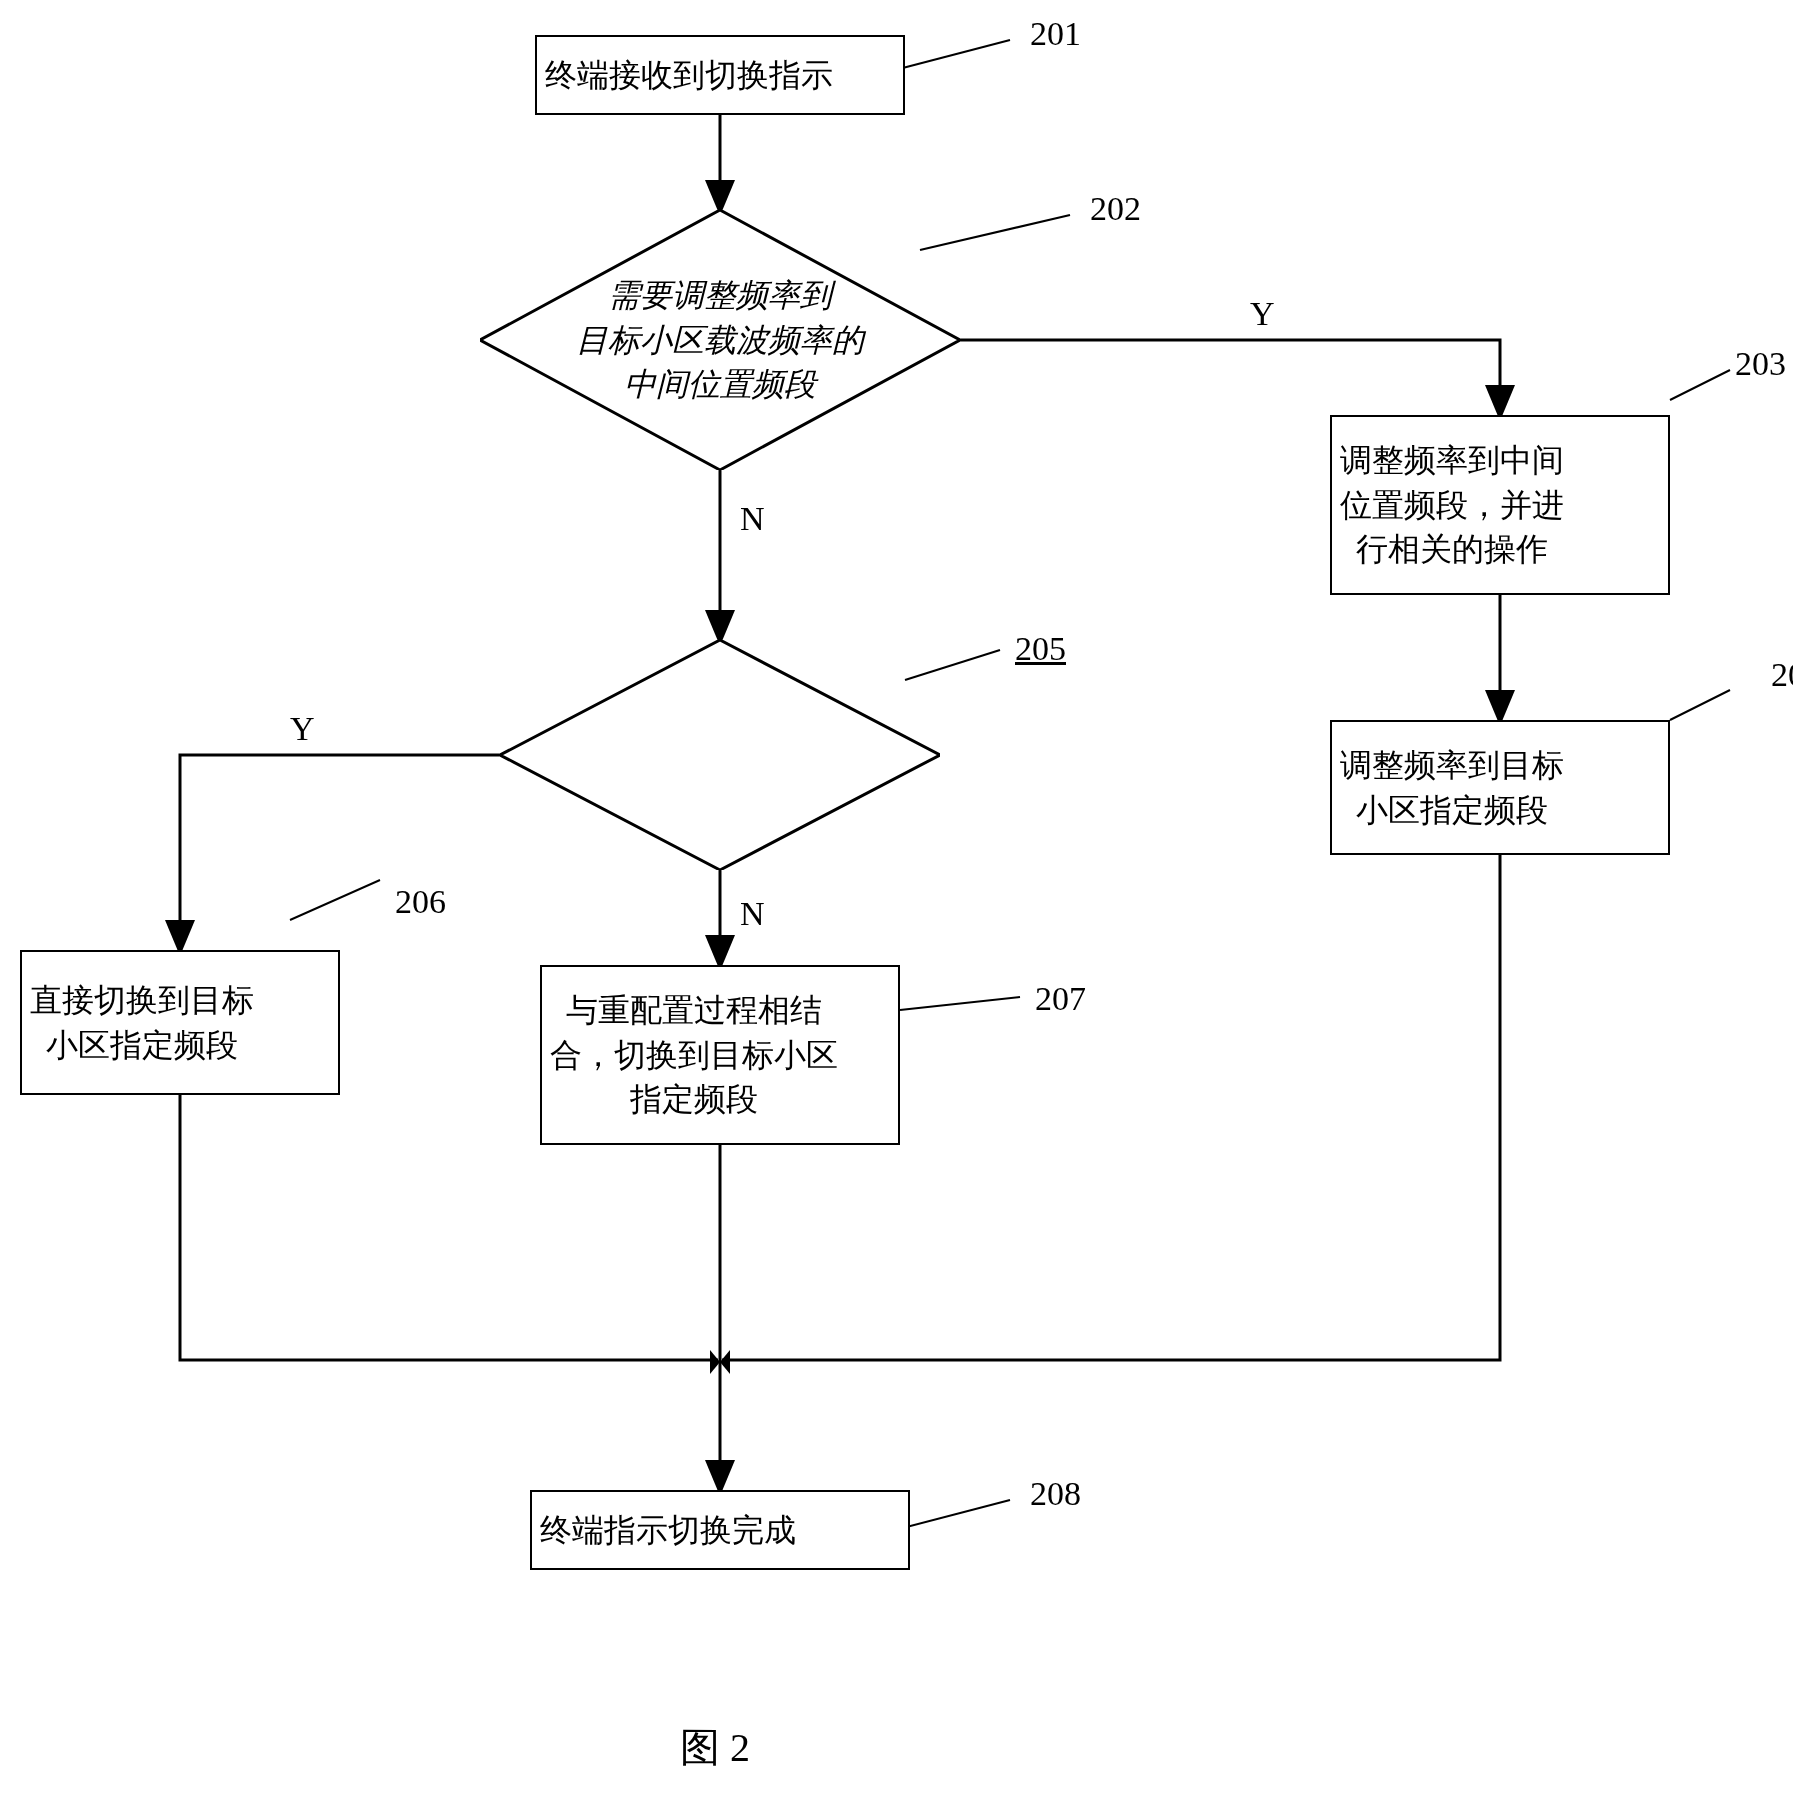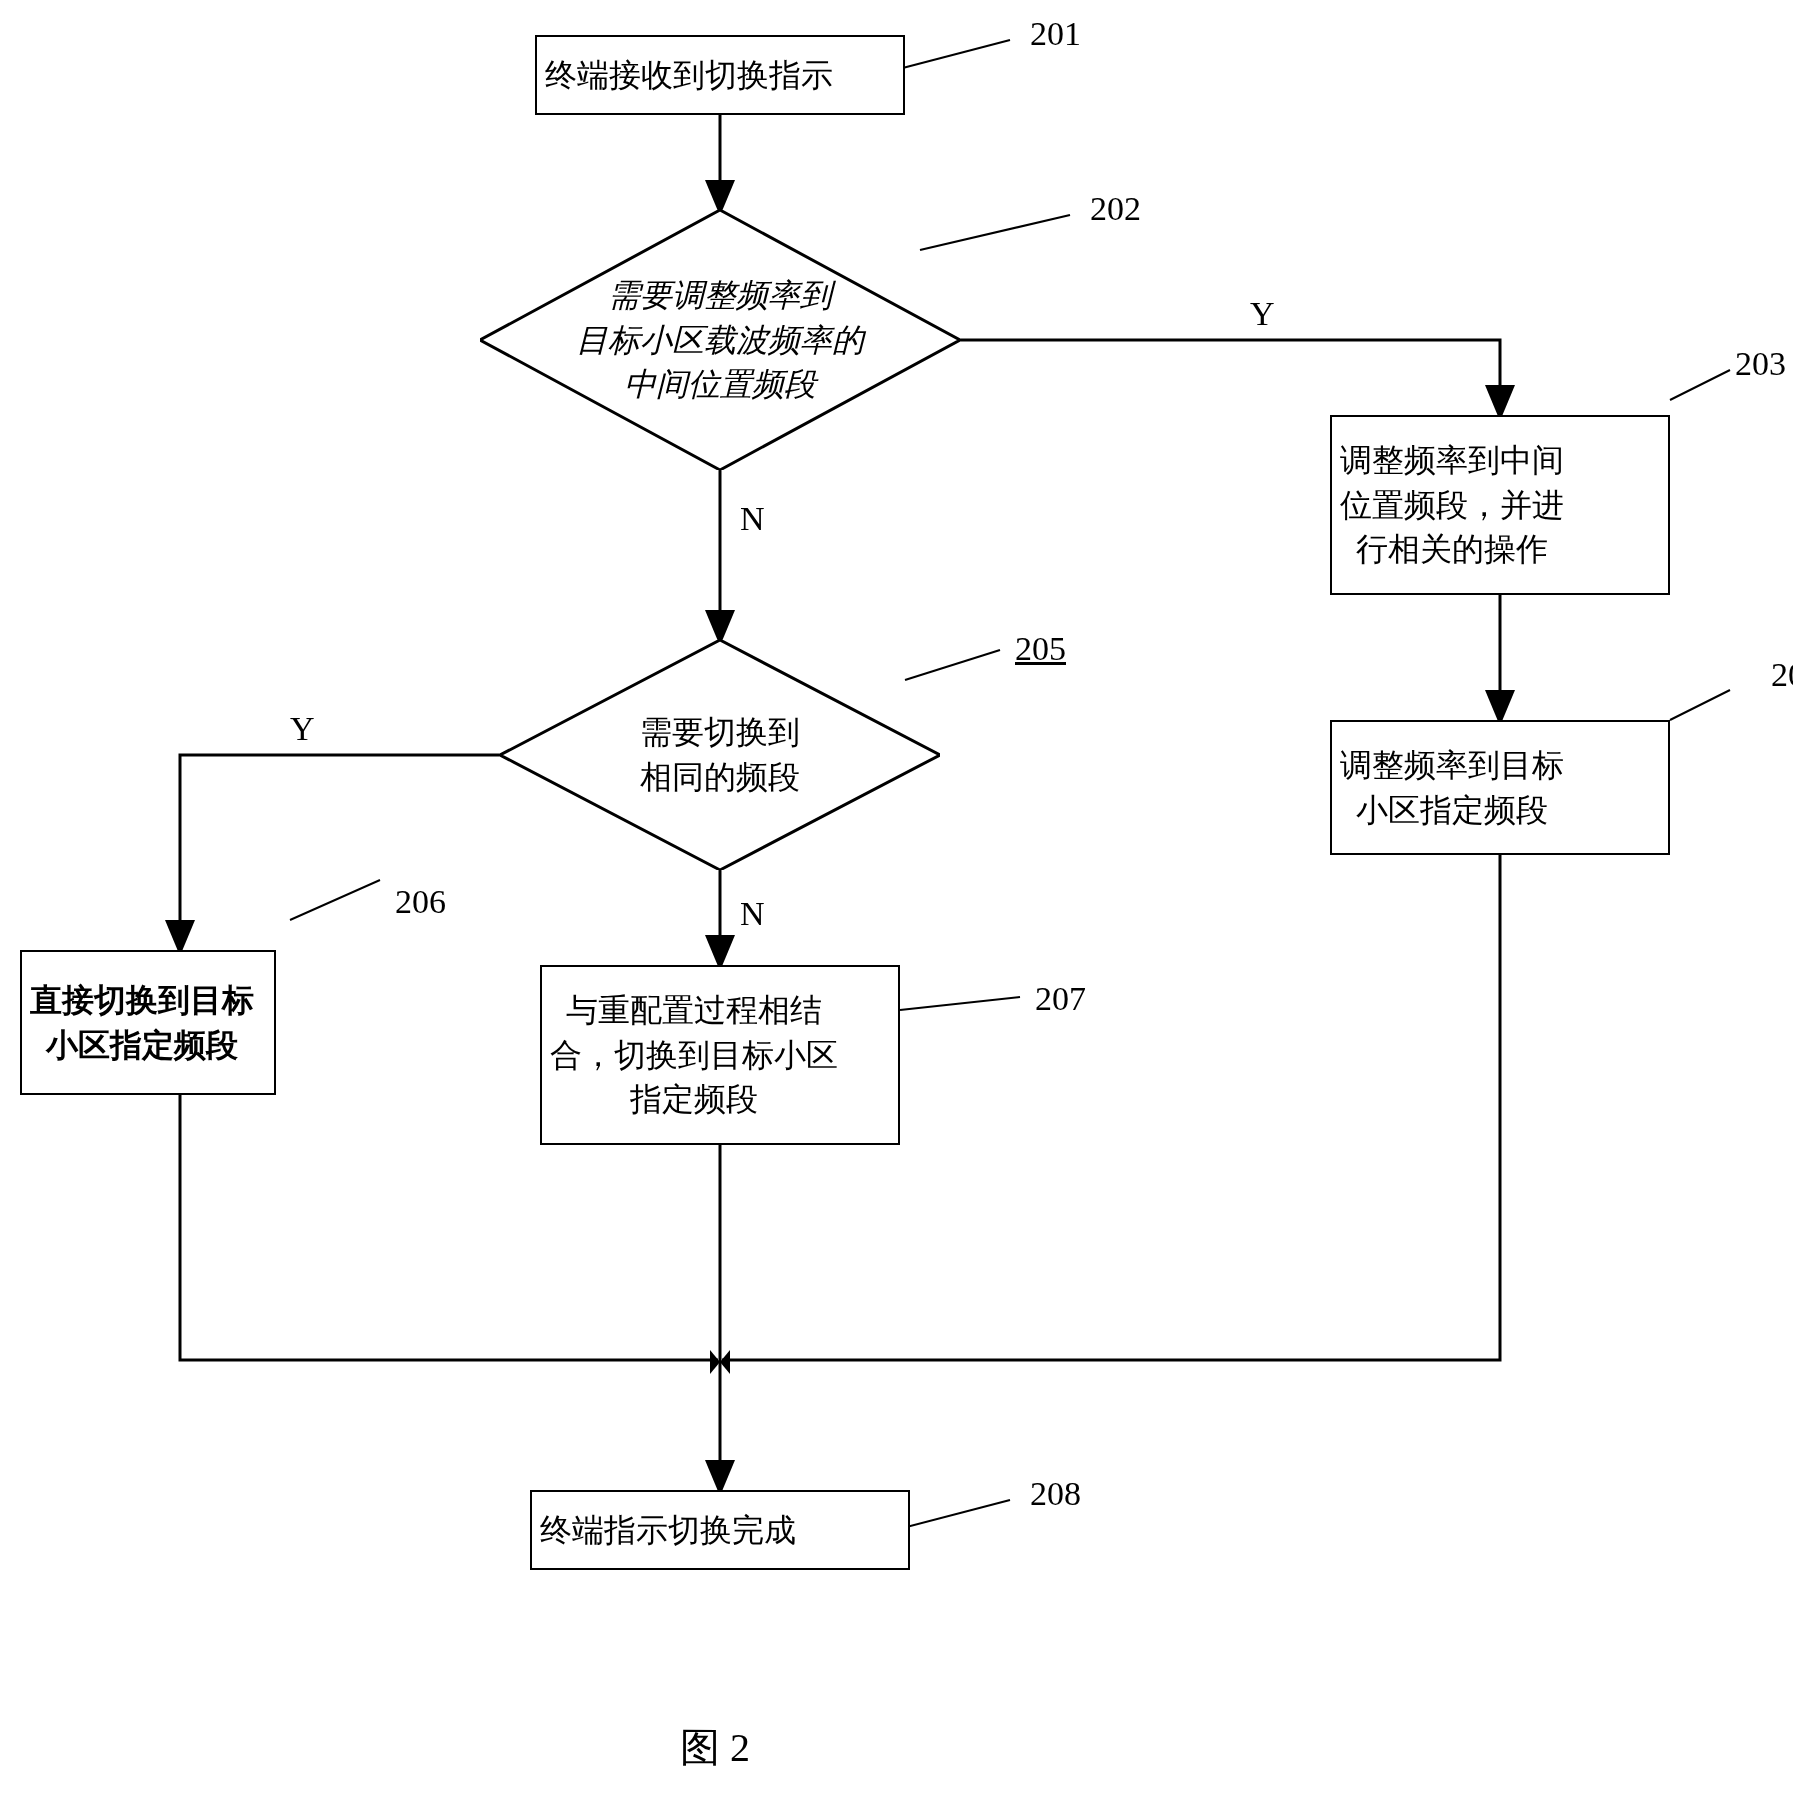--- a/index.html
+++ b/index.html
@@ -133,28 +133,26 @@
 <div class="node-rect" style="left:1330px; top:720px; width:340px; height:135px;">
   <span style="white-space:pre-line;">调整频率到目标
 小区指定频段</span>
 </div>
 <div class="label-num" style="left:1735px; top:656px;margin-left:36px;">204</div>
 
 <div class="node-diamond" style="left:500px; top:640px; width:440px; height:230px;">
   <svg viewBox="0 0 440 230" preserveAspectRatio="none">
     <polygon points="220,0 440,115 220,230 0,115" fill="#fff" stroke="#000" stroke-width="3"></polygon>
   </svg>
-  <div class="diamond-text" style="white-space:pre-line;">需要切换到
-相同的频段</div>
 </div>
 <div class="label-num" style="left:1015px; top:630px;text-decoration:underline;">205</div>
 <div class="edge-label" style="left:290px; top:710px;">Y</div>
 <div class="edge-label" style="left:740px; top:895px;">N</div>
 
-<div class="node-rect" style="left:20px; top:950px; width:256px; height:145px;font-weight:bold;">
+<div class="node-rect" style="left:20px; top:950px; width:320px; height:145px;">
   <span style="white-space:pre-line;">直接切换到目标
 小区指定频段</span>
 </div>
 <div class="label-num" style="left:395px; top:855px;margin-top:28px;">206</div>
 
 <div class="node-rect" style="left:540px; top:965px; width:360px; height:180px;">
   <span style="white-space:pre-line;">与重配置过程相结
 合，切换到目标小区
 指定频段</span>
 </div>

